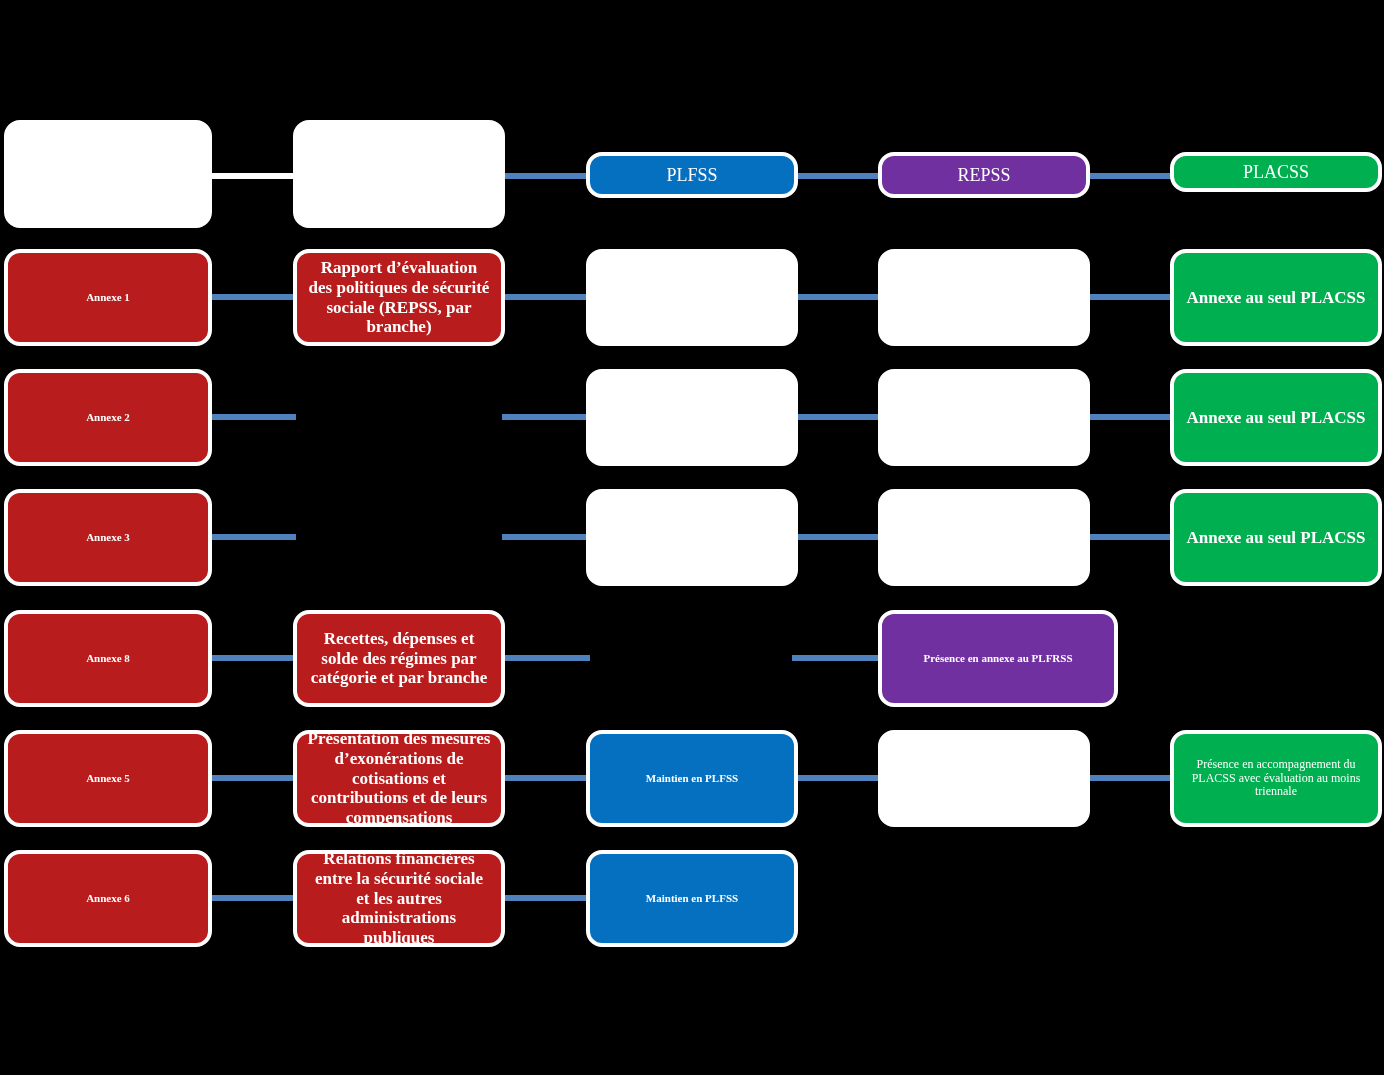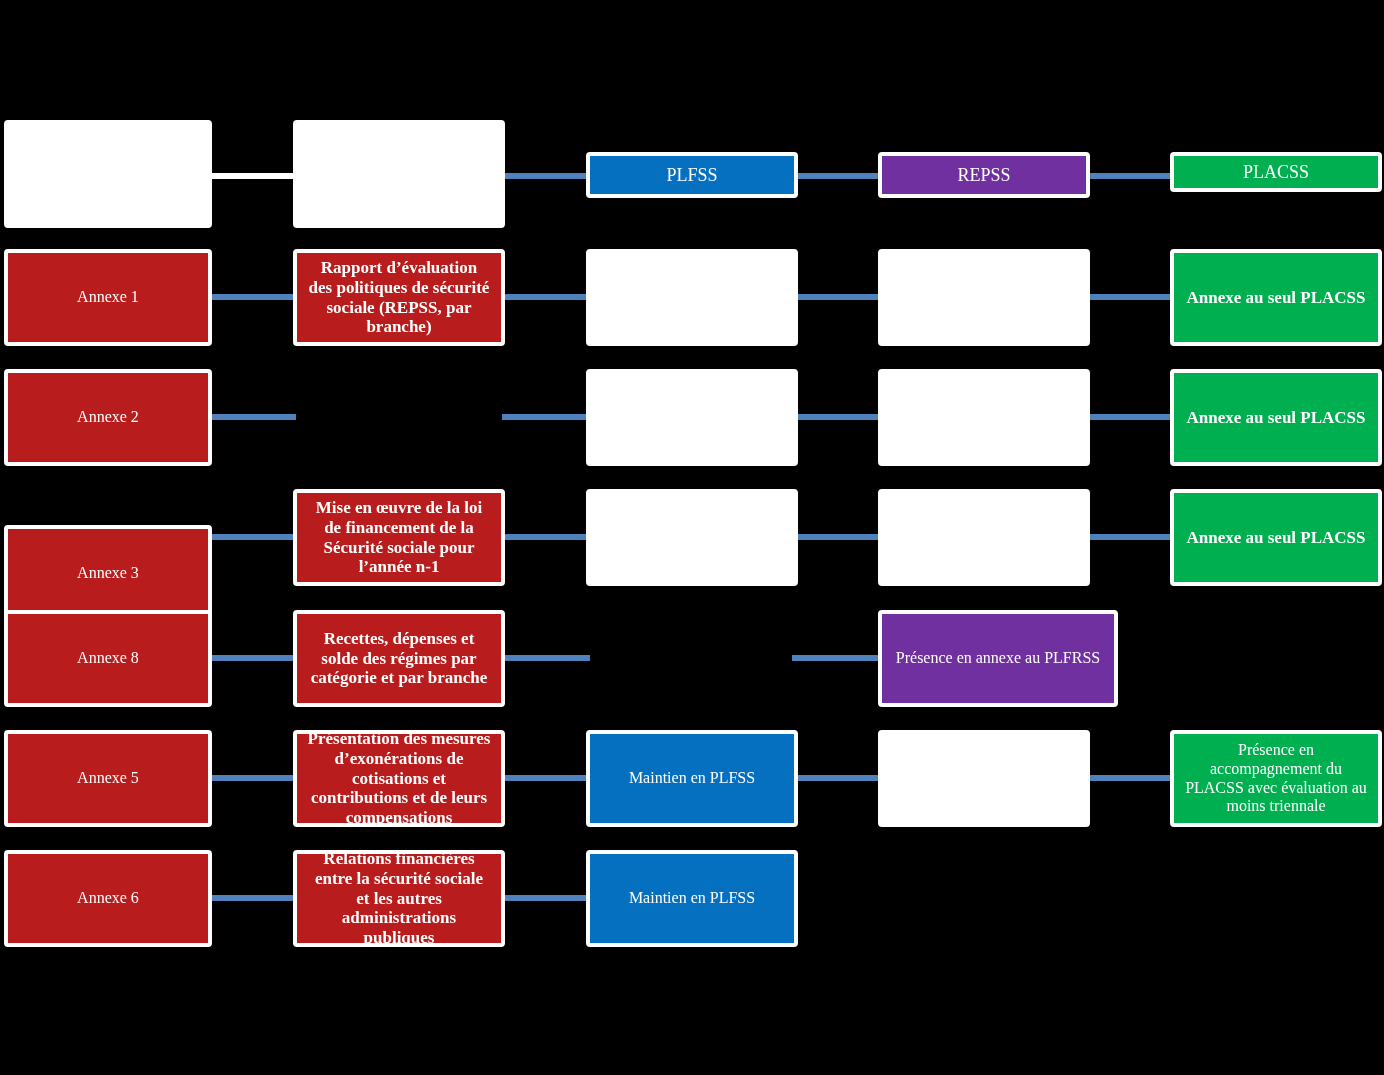--- a/index.html
+++ b/index.html
@@ -30,21 +30,21 @@
     z-index: 1;
   }
   .conn.white {
     background: #FFFFFF;
   }
 
   
   .box {
     position: absolute;
     box-sizing: border-box;
-    border-radius: 4px;
+    border-radius: 16px;
     border: 4px solid #FFFFFF;
     display: flex;
     align-items: center;
     justify-content: center;
     text-align: center;
     z-index: 3;
     padding: 16px 10px;
     line-height: 1.16;
   }
 
@@ -54,24 +54,24 @@
   }
 
   
   .c-steel  { background: #b91c1c; color: #FFFFFF; }
   .c-blue   { background: #0670C0; color: #FFFFFF; }
   .c-purple { background: #7030A0; color: #FFFFFF; }
   .c-green  { background: #00B050; color: #FFFFFF; }
   .c-white  { background: #FFFFFF; color: #FFFFFF; }
 
   
-  .t-reg  { font-weight: normal; font-size: 16px; }
+  .t-reg  { font-weight: bold; font-size: 11px; }
   .t-bold { font-weight: bold;   font-size: 17px; }
   .t-head { font-weight: normal; font-size: 18px; }
-  .t-small{ font-weight: normal; font-size: 16px; }
+  .t-small{ font-weight: normal; font-size: 12px; }
 </style>
 </head>
 <body>
 
 <div id="canvas">
 
   <div class="conn white" style="left:210px;  top:173px; width:86px;"></div>
   <div class="conn" style="left:502px;  top:173px; width:88px;"></div>
   <div class="conn" style="left:792px;  top:173px; width:88px;"></div>
   <div class="conn" style="left:1088px; top:173px; width:86px;"></div>
@@ -145,25 +145,22 @@
   <div class="box c-white" style="left:586px; top:369px; width:212px; height:97px;">
     <span class="txt t-reg"></span>
   </div>
   <div class="box c-white" style="left:878px; top:369px; width:212px; height:97px;">
     <span class="txt t-reg"></span>
   </div>
   <div class="box c-green" style="left:1170px; top:369px; width:212px; height:97px;">
     <span class="txt t-bold">Annexe au seul PLACSS</span>
   </div>
 
-  <div class="box c-steel" style="left:4px; top:489px; width:208px; height:97px;margin-top:36px;">
+  <div class="box c-steel" style="left:4px; top:489px; width:208px; height:97px;">
     <span class="txt t-reg">Annexe 3</span>
-  </div>
-  <div class="box c-steel" style="left:293px; top:489px; width:212px; height:97px;">
-    <span class="txt t-bold">Mise en œuvre de la loi de financement de la Sécurité sociale pour l’année n-1</span>
   </div>
   <div class="box c-white" style="left:586px; top:489px; width:212px; height:97px;">
     <span class="txt t-reg"></span>
   </div>
   <div class="box c-white" style="left:878px; top:489px; width:212px; height:97px;">
     <span class="txt t-reg"></span>
   </div>
   <div class="box c-green" style="left:1170px; top:489px; width:212px; height:97px;">
     <span class="txt t-bold">Annexe au seul PLACSS</span>
   </div>

